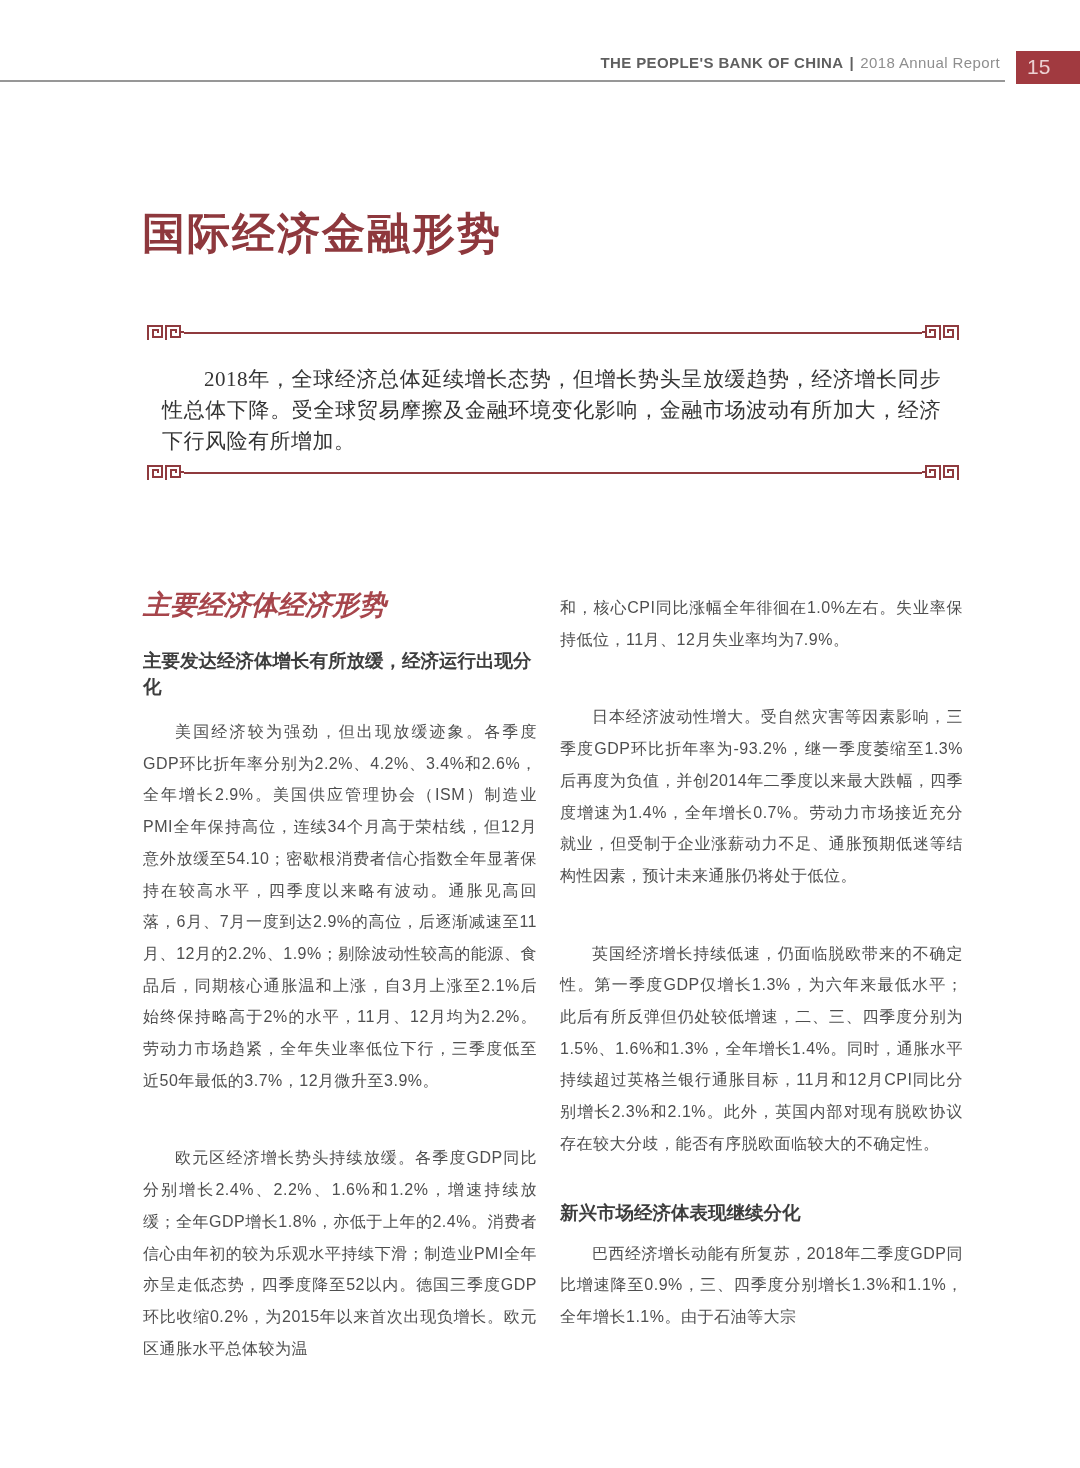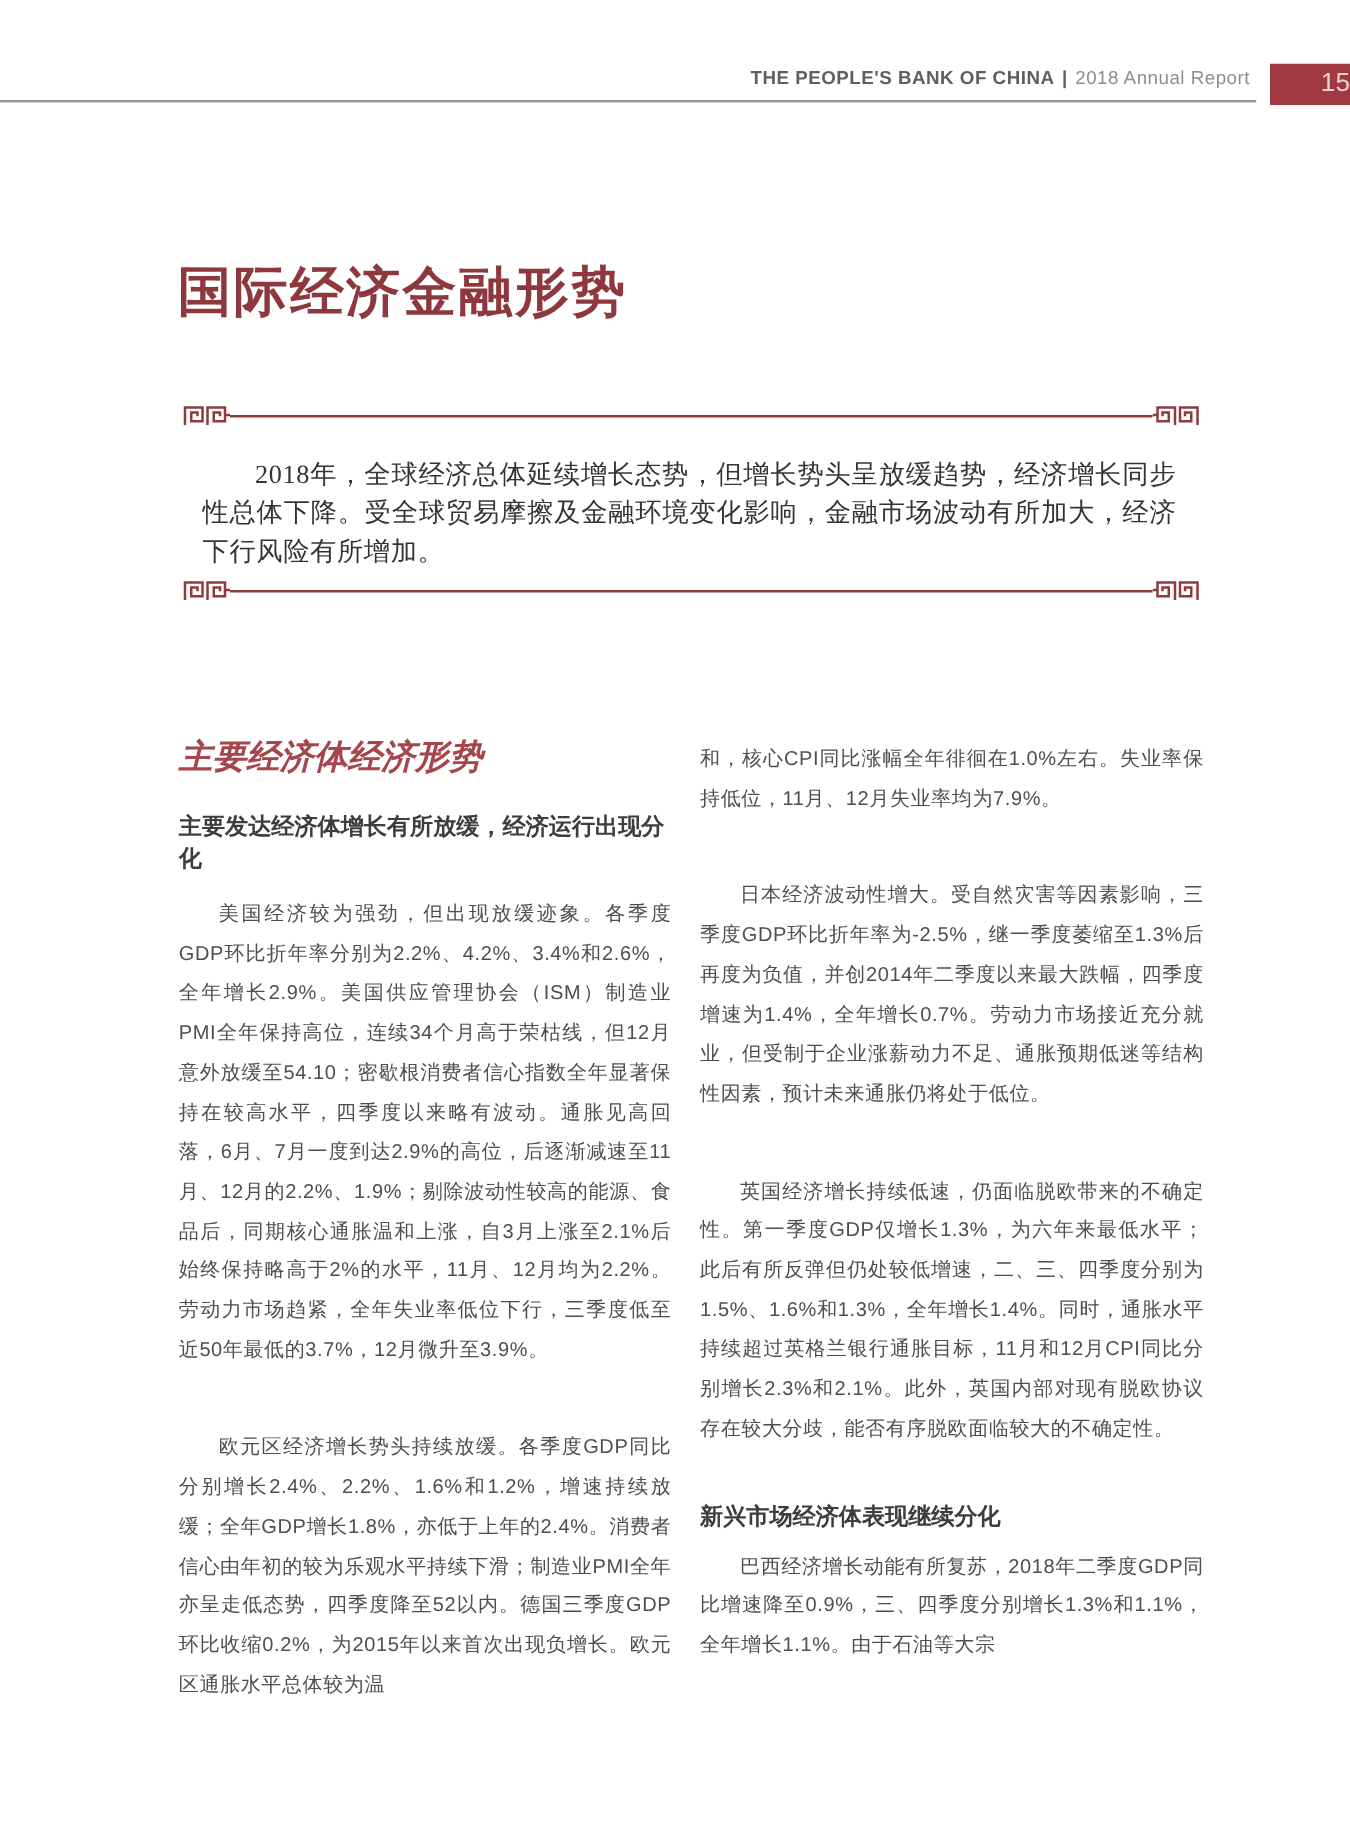--- a/index.html
+++ b/index.html
@@ -12,21 +12,21 @@
   body{background:#e9e9e9;font-family:"Liberation Sans","DejaVu Sans",sans-serif;}
   .page{position:relative;width:1080px;height:1468px;background:#ffffff;overflow:hidden;margin:0 auto;}
 
   
   .header-text{position:absolute;top:54px;right:80px;font-size:15px;letter-spacing:0.4px;white-space:nowrap;}
   .header-text .bank{font-weight:bold;color:var(--header-bold);}
   .header-text .sep{font-weight:bold;color:var(--header-bold);margin:0 6px;}
   .header-text .report{color:var(--header-light);}
   .header-rule{position:absolute;left:0;top:80px;width:1005px;height:2px;background:var(--rule-gray);}
   .page-badge{position:absolute;left:1016px;top:51px;width:64px;height:33px;background:var(--badge-red);}
-  .page-badge span{display:block;padding:4px 0 0 11px;font-size:21px;color:var(--badge-text);text-align:right;}
+  .page-badge span{display:block;padding:4px 0 0 11px;font-size:21px;color:var(--badge-text);}
 
   
   .title{position:absolute;left:142px;top:205px;margin:0;font-size:43px;font-weight:600;
          letter-spacing:2px;color:var(--title-red);font-family:"Liberation Sans","DejaVu Sans",sans-serif;text-align:center;}
 
   
   .deco-rule{position:absolute;left:146px;width:814px;height:18px;display:flex;align-items:center;}
   .deco-rule.top{top:324px;} .deco-rule.bottom{top:464px;}
   .deco-rule .line{flex:1 1 auto;height:2px;background:var(--ornament-red);}
   .deco-rule svg{flex:0 0 auto;display:block;}
@@ -105,19 +105,19 @@
 
   <div class="col col-left">
     <h2 class="sec-heading">主要经济体经济形势</h2>
     <h3 class="col-sub">主要发达经济体增长有所放缓，经济运行出现分化</h3>
     <p class="para">美国经济较为强劲，但出现放缓迹象。各季度GDP环比折年率分别为2.2%、4.2%、3.4%和2.6%，全年增长2.9%。美国供应管理协会（ISM）制造业PMI全年保持高位，连续34个月高于荣枯线，但12月意外放缓至54.10；密歇根消费者信心指数全年显著保持在较高水平，四季度以来略有波动。通胀见高回落，6月、7月一度到达2.9%的高位，后逐渐减速至11月、12月的2.2%、1.9%；剔除波动性较高的能源、食品后，同期核心通胀温和上涨，自3月上涨至2.1%后始终保持略高于2%的水平，11月、12月均为2.2%。劳动力市场趋紧，全年失业率低位下行，三季度低至近50年最低的3.7%，12月微升至3.9%。</p>
     <p class="para">欧元区经济增长势头持续放缓。各季度GDP同比分别增长2.4%、2.2%、1.6%和1.2%，增速持续放缓；全年GDP增长1.8%，亦低于上年的2.4%。消费者信心由年初的较为乐观水平持续下滑；制造业PMI全年亦呈走低态势，四季度降至52以内。德国三季度GDP环比收缩0.2%，为2015年以来首次出现负增长。欧元区通胀水平总体较为温</p>
   </div>
 
   <div class="col col-right">
     <p class="para continuation">和，核心CPI同比涨幅全年徘徊在1.0%左右。失业率保持低位，11月、12月失业率均为7.9%。</p>
-    <p class="para">日本经济波动性增大。受自然灾害等因素影响，三季度GDP环比折年率为-2.5%，继一季度萎缩至1.3%后再度为负值，并创2014年二季度以来最大跌幅，四季度增速为1.4%，全年增长0.7%。劳动力市场接近充分就业，但受制于企业涨薪动力不足、通胀预期低迷等结构性因素，预计未来通胀仍将处于低位。</p>
+    <p class="para">日本经济波动性增大。受自然灾害等因素影响，三季度GDP环比折年率为-93.2%，继一季度萎缩至1.3%后再度为负值，并创2014年二季度以来最大跌幅，四季度增速为1.4%，全年增长0.7%。劳动力市场接近充分就业，但受制于企业涨薪动力不足、通胀预期低迷等结构性因素，预计未来通胀仍将处于低位。</p>
     <p class="para">英国经济增长持续低速，仍面临脱欧带来的不确定性。第一季度GDP仅增长1.3%，为六年来最低水平；此后有所反弹但仍处较低增速，二、三、四季度分别为1.5%、1.6%和1.3%，全年增长1.4%。同时，通胀水平持续超过英格兰银行通胀目标，11月和12月CPI同比分别增长2.3%和2.1%。此外，英国内部对现有脱欧协议存在较大分歧，能否有序脱欧面临较大的不确定性。</p>
     <h3 class="col-sub mid">新兴市场经济体表现继续分化</h3>
     <p class="para">巴西经济增长动能有所复苏，2018年二季度GDP同比增速降至0.9%，三、四季度分别增长1.3%和1.1%，全年增长1.1%。由于石油等大宗</p>
   </div>
 
 </div>
 
 </body></html>

